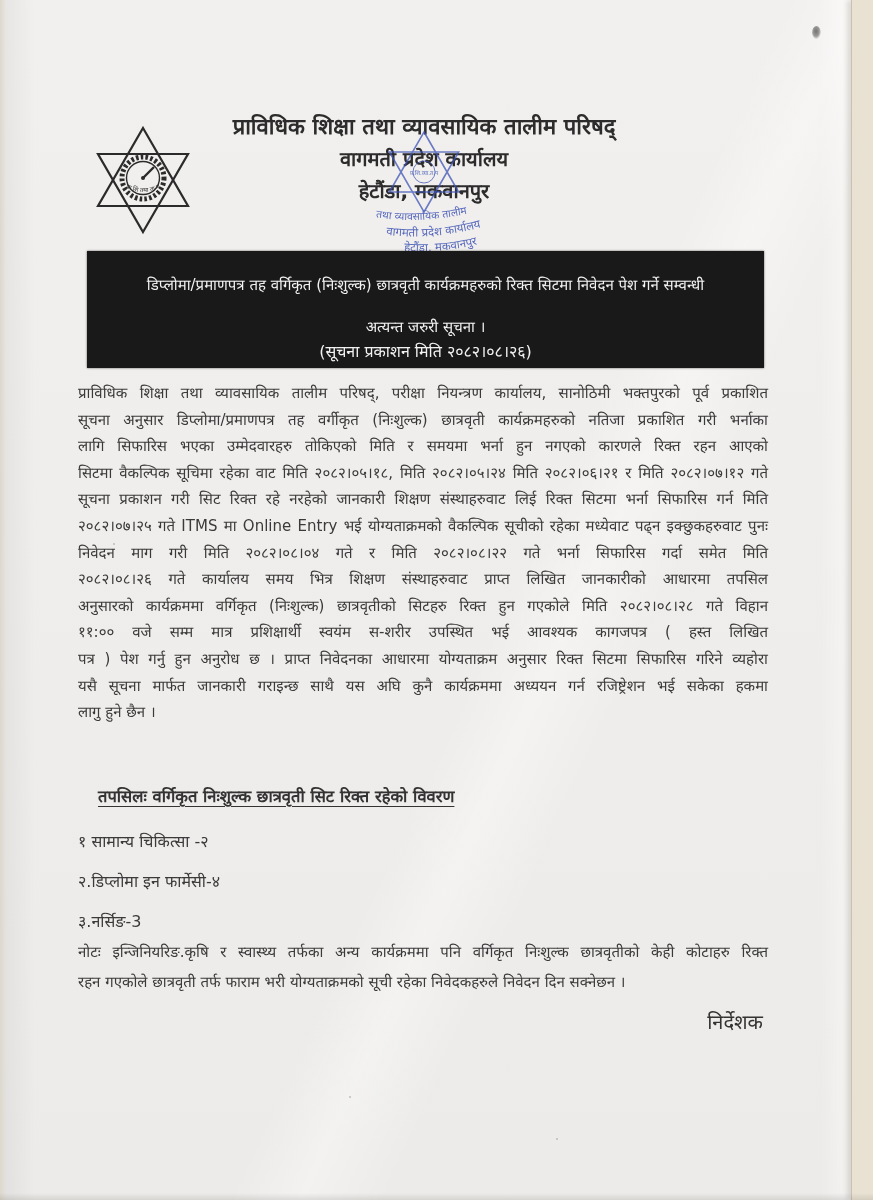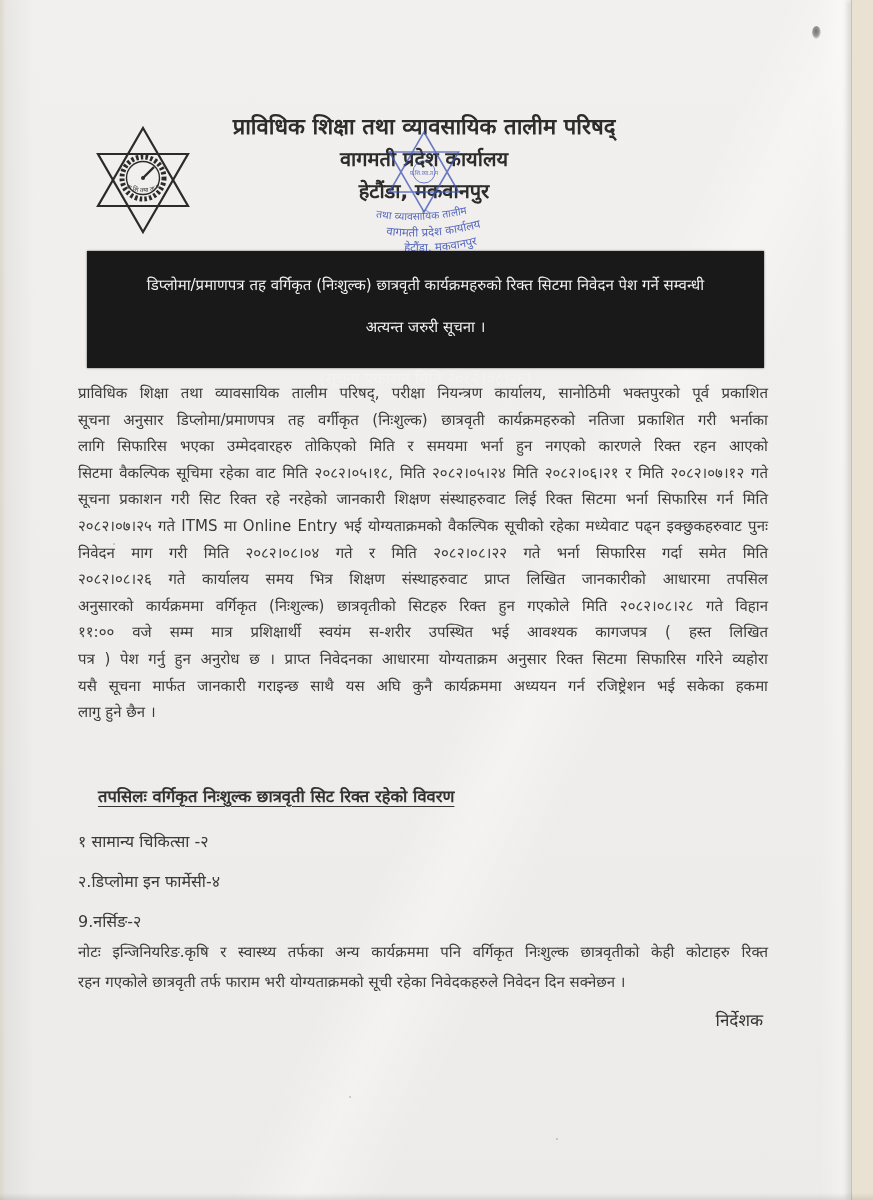--- a/index.html
+++ b/index.html
@@ -33,41 +33,41 @@
   .header .h3{font-size:20px;line-height:32px;}
 
   .logo{position:absolute;left:92px;top:126px;width:102px;height:112px;}
   .stamp{position:absolute;left:352px;top:130px;width:218px;height:124px;opacity:.88;}
 
   .banner{position:absolute;left:87px;top:251px;width:677px;height:117px;
     background:#191919;color:#f2f2f2;text-align:center;box-sizing:border-box;
     padding:22px 14px 0 14px;box-shadow:0 0 2px rgba(0,0,0,.6);}
   .banner .b1{font-size:15px;line-height:25px;}
   .banner .b2{font-size:15px;line-height:24px;margin-top:17px;}
-  .banner .bdate{font-size:16px;margin-top:28px;}
+  .banner .bdate{font-size:16px;margin-top:1px;}
 
   .bodytext{position:absolute;left:78px;top:382px;width:690px;font-size:15px;color:#3a3a3a;}
   .jline{height:26.6px;text-align:justify;}
   .jline::after{content:"";display:inline-block;width:100%;height:0;}
   .plain-line{height:26.6px;text-align:left;}
 
   .detail-heading{position:absolute;left:78px;top:784px;width:690px;
     font-size:16.5px;font-weight:bold;color:#333;}
   .detail-heading span{text-decoration:underline;text-underline-offset:4px;margin-left:20px;}
 
   .seat-list{position:absolute;left:78px;top:830px;width:500px;font-size:16px;color:#3a3a3a;}
   .seat-item{height:24px;margin-bottom:16px;}
 
   .note{position:absolute;left:78px;top:941px;width:690px;font-size:15px;color:#3a3a3a;}
   .note .nline1{height:30px;text-align:justify;}
   .note .nline1::after{content:"";display:inline-block;width:100%;height:0;}
   .note .nline2{height:30px;}
 
   .signature{position:absolute;left:78px;top:1008px;width:685px;
-    text-align:right;font-size:17px;color:#333;}
+    text-align:right;font-size:20px;color:#333;}
 </style>
 </head>
 <body>
 
 <div class="page">
 
   <div class="edge-left"></div>
   <div class="edge-right"></div>
   <div class="edge-bottom"></div>
   <div class="smudge"></div>
@@ -137,21 +137,21 @@
     <div class="plain-line">लागु हुने छैन ।</div>
   </div>
 
   <div class="detail-heading">
     <span>तपसिलः वर्गिकृत निःशुल्क छात्रवृती सिट रिक्त रहेको विवरण</span>
   </div>
 
   <div class="seat-list">
     <div class="seat-item">१ सामान्य चिकित्सा -२</div>
     <div class="seat-item">२.डिप्लोमा इन फार्मेसी-४</div>
-    <div class="seat-item">9.नर्सिङ-२</div>
+    <div class="seat-item">३.नर्सिङ-3</div>
   </div>
 
   <div class="note">
     <div class="nline1">नोटः इन्जिनियरिङ.कृषि र स्वास्थ्य तर्फका अन्य कार्यक्रममा पनि वर्गिकृत निःशुल्क छात्रवृतीको केही कोटाहरु रिक्त</div>
     <div class="nline2">रहन गएकोले  छात्रवृती तर्फ फाराम भरी योग्यताक्रमको सूची रहेका निवेदकहरुले निवेदन दिन सक्नेछन ।</div>
   </div>
 
   <div class="signature">निर्देशक</div>
 
 </div>

